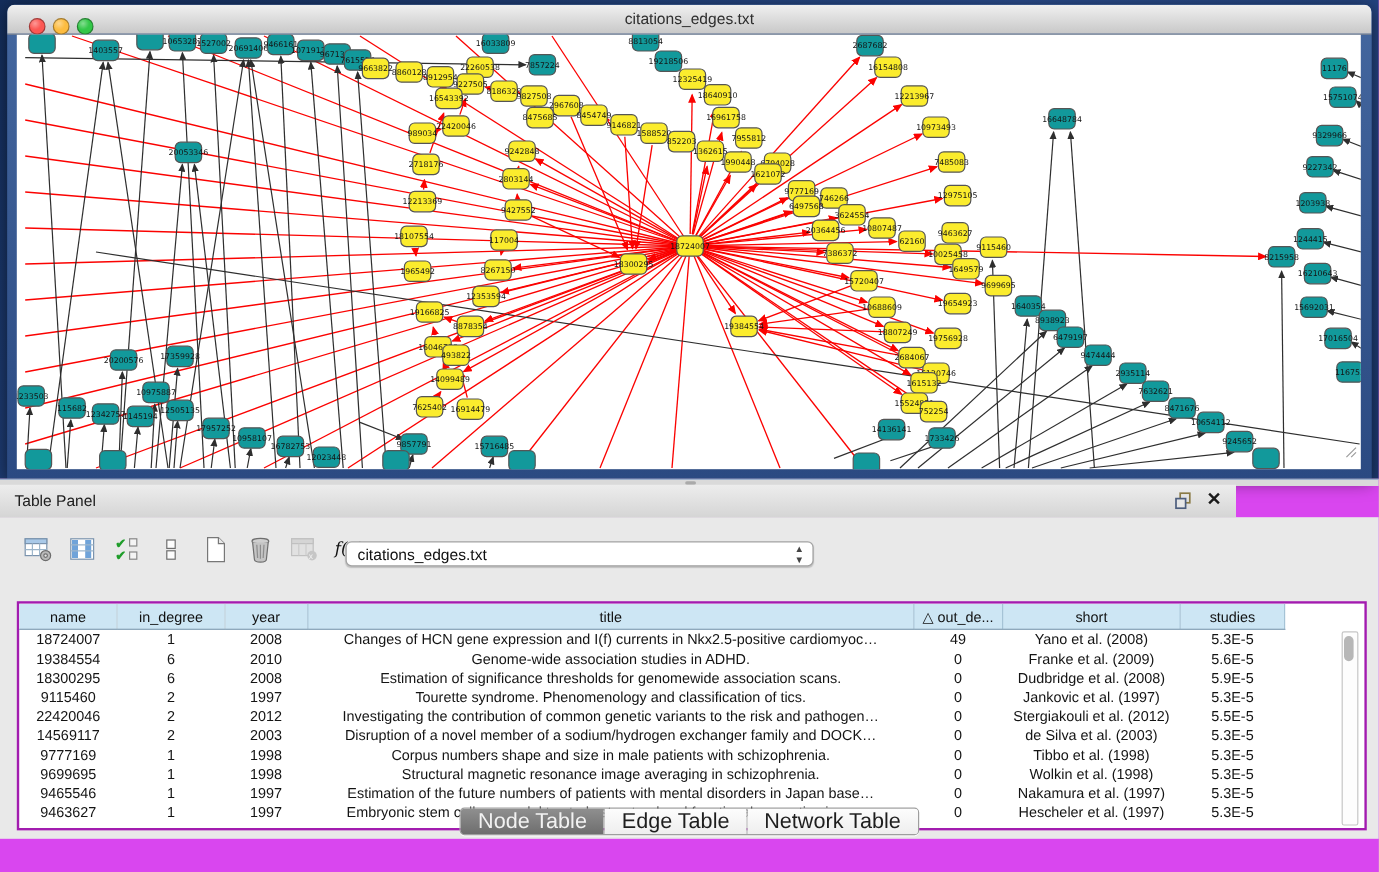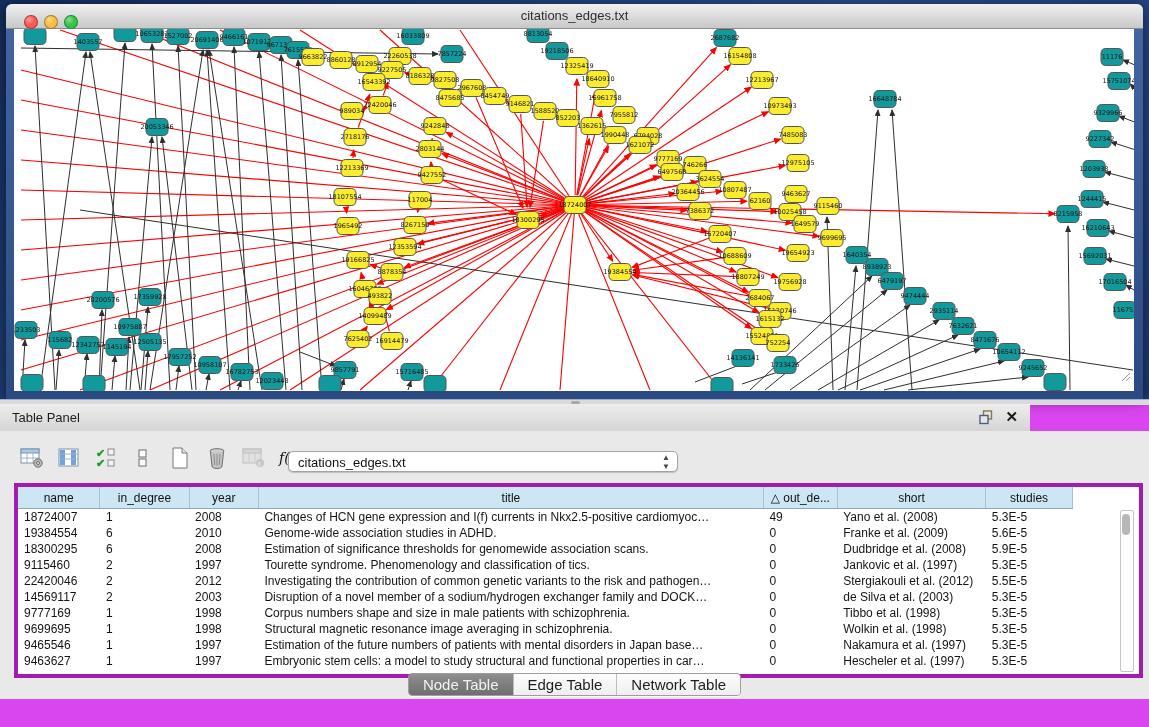--- a/index.html
+++ b/index.html
@@ -38,38 +38,38 @@
   #toolbar{position:absolute;left:8px;top:438px;height:40px;display:flex;align-items:center;}
   .tbtn{margin-left:11px;display:flex;align-items:center;justify-content:center;
         width:26px;height:26px;}
   #fx-label{font-family:"DejaVu Serif",serif;font-style:italic;font-size:14px;color:#111;}
   #combo{position:absolute;left:288px;top:451px;width:390px;height:21px;background:#fff;
          border:1px solid #a3a3a3;border-radius:5px;box-shadow:0 1px 1px rgba(0,0,0,.18);
          font-size:13px;color:#111;line-height:21px;padding-left:9px;box-sizing:border-box;}
   #combo-arrows{position:absolute;right:7px;top:1px;font-size:8px;color:#444;
                 line-height:9px;text-align:center;}
   
-  #table-wrap{position:absolute;left:14px;top:483px;width:1121px;height:187px;
-              border:4px solid #a21caf;background:#fff;overflow:hidden;}
+  #table-wrap{position:absolute;left:14px;top:501px;width:1121px;height:187px;
+              border:2px solid #a21caf;background:#fff;overflow:hidden;text-align:center;}
   #grid{border-collapse:collapse;table-layout:fixed;}
   #grid th{height:21px;background:#cde6f4;border-right:1px solid #a5c3d6;
            border-bottom:1px solid #8fa9bc;font-weight:normal;font-size:12px;
            color:#111;padding:0 4px;overflow:hidden;white-space:nowrap;}
   #grid td{height:16px;font-size:12px;color:#141414;padding:0 6px;
            overflow:hidden;white-space:nowrap;}
   #vscroll{position:absolute;right:5px;top:23px;bottom:2px;width:12px;
            background:#fdfdfd;border:1px solid #c6c6c6;border-radius:2px;}
   #vthumb{position:absolute;left:1px;top:3px;width:8px;height:21px;background:#b7b7b7;
           border-radius:5px;}
   
   #tabsbar{position:absolute;left:0;top:673px;width:1149px;height:24px;
            display:flex;justify-content:center;}
   #segment{display:flex;border:1px solid #9e9e9e;border-radius:4px;overflow:hidden;
            height:21px;box-shadow:0 1px 0 rgba(255,255,255,.8);}
-  .seg-btn{font-size:15px;padding:2px 14px;background:linear-gradient(#fdfdfd,#eeeeee);
+  .seg-btn{font-size:18px;padding:2px 14px;background:linear-gradient(#fdfdfd,#eeeeee);
            color:#1e1e1e;border-left:1px solid #bdbdbd;line-height:17px;}
   .seg-btn:first-child{border-left:none;}
   .seg-btn.selected{background:linear-gradient(#8f8f8f,#6e6e6e);color:#f2f2f2;}
   
   #statusbar{position:absolute;left:0;top:699px;width:1149px;height:28px;
              background:linear-gradient(#ededed,#dadada);border-top:1px solid #b9b9b9;}
   #memory-label{position:absolute;right:40px;top:8px;font-size:11px;color:#222;}
   #memory-dot{position:absolute;right:18px;top:6px;width:14px;height:14px;border-radius:50%;
               background:radial-gradient(circle at 35% 30%,#7fe687,#2fae3e);
               border:1px solid #27913a;}

